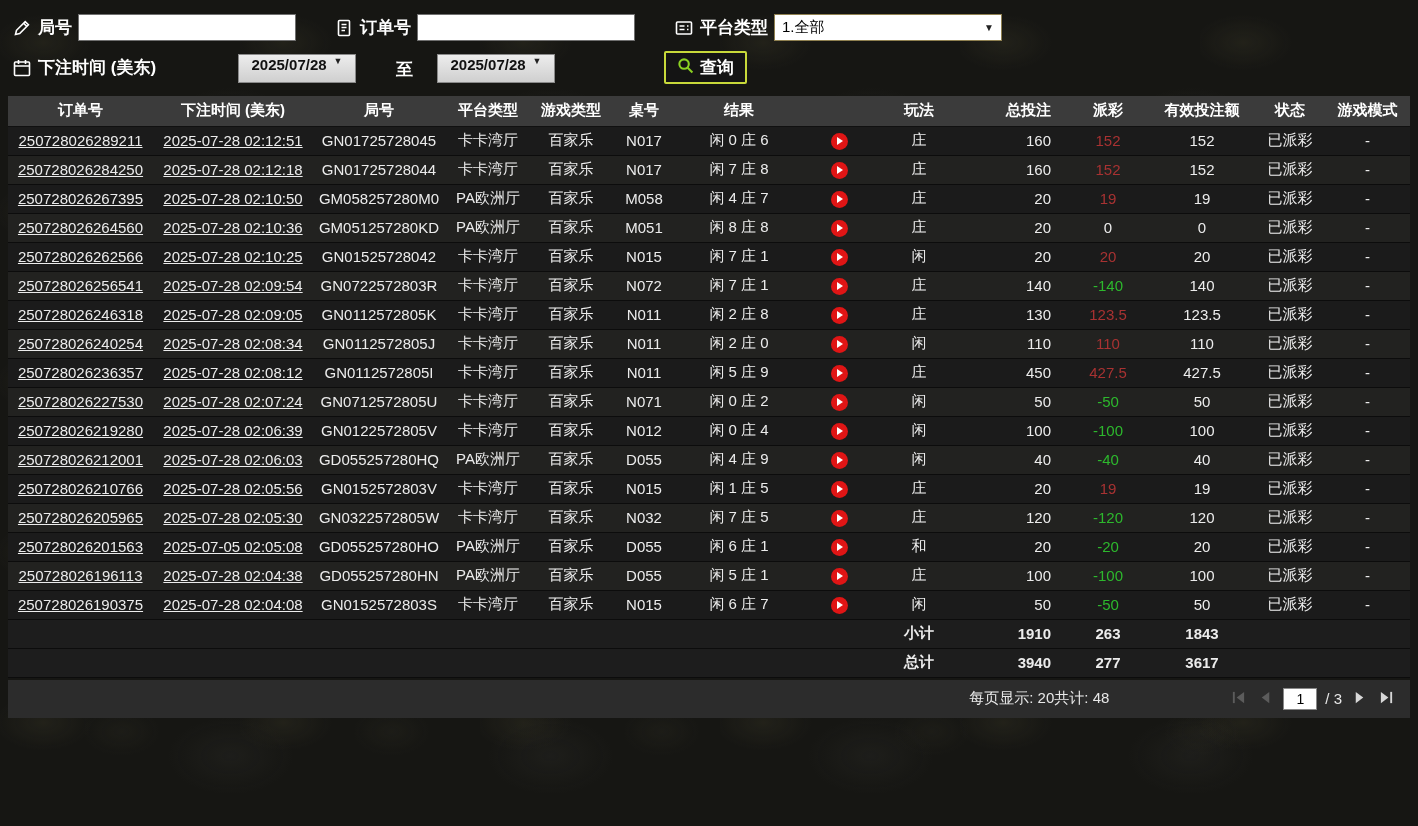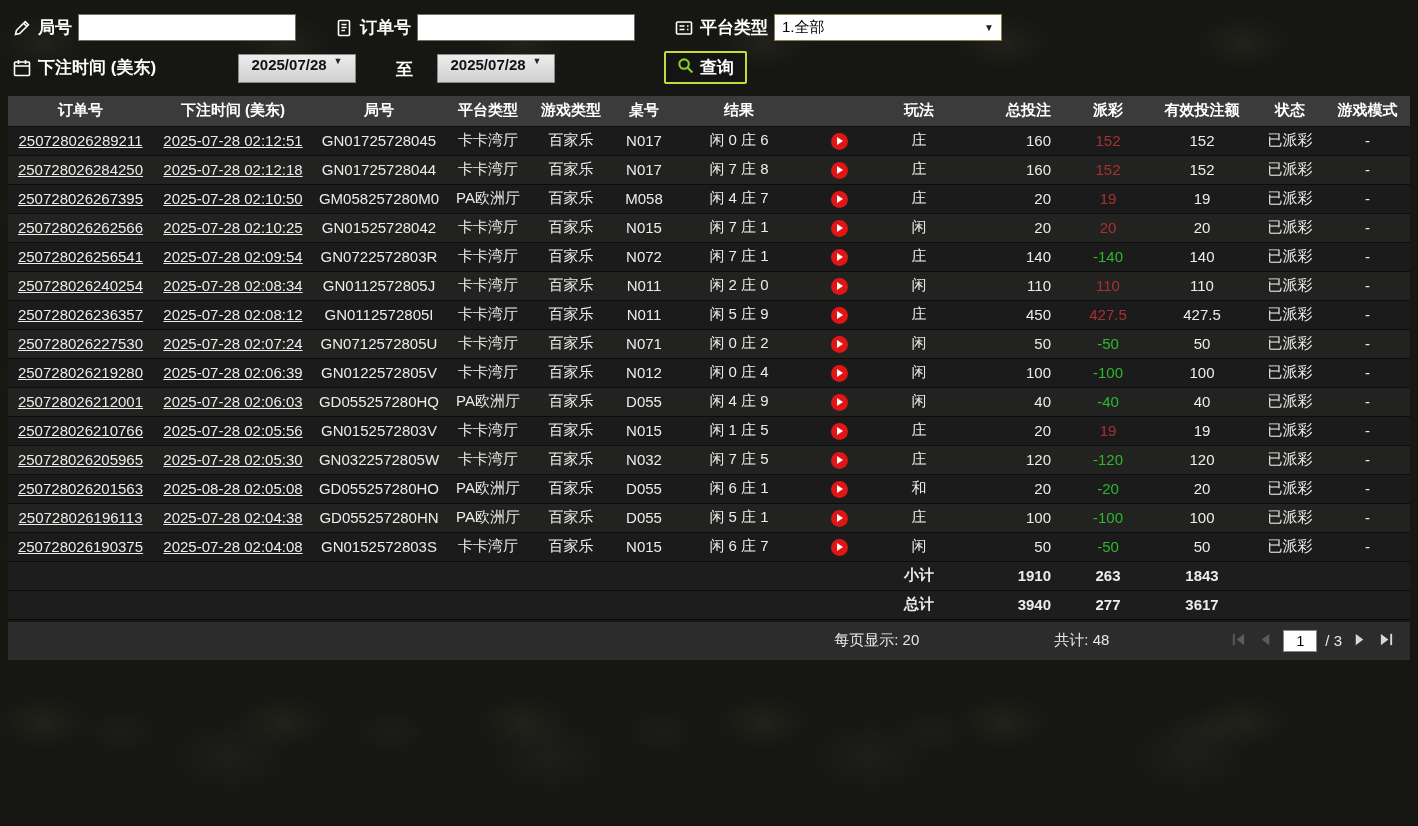--- a/index.html
+++ b/index.html
@@ -93,21 +93,21 @@
 
   tfoot tr { background: #1d1d1d; }
   tfoot td { font-weight: 700; color: var(--accent-yellow, #ffe100); font-size: 15px; }
 
   
   .pagebar {
     width: 1402px; margin: 2px 8px 0 8px; height: 38px; background: #2c2c2c;
     display: flex; align-items: center; font-size: 15px; color: #e8e8e8;
   }
   .pagebar .pp { margin-left: auto; }
-  .pagebar .tt { margin-left: 135px; }
+  .pagebar .tt { }
   .pgctrl { margin-left: 120px; margin-right: 14px; display: flex; align-items: center; gap: 8px; }
   .pgbtn { background: none; border: none; padding: 2px; cursor: pointer; display: inline-flex; }
   .pgbtn svg { width: 15px; height: 15px; }
   .pgbtn.dim svg { fill: #5c5c5c; }
   .pgbtn.lit svg { fill: #d8d8d8; }
   .pginput {
     width: 34px; height: 22px; border: 1px solid #888; background: #fff; color: #000;
     font-size: 14px; text-align: center; font-family: inherit;
   }
   .pgsep { color: #e8e8e8; }
@@ -270,20 +270,36 @@
       <td>闲 4 庄 7</td>
       <td><span class="playbtn"></span></td>
       <td>庄</td>
       <td class="col-right">20</td>
       <td class="payout pos">19</td>
       <td>19</td>
       <td class="status">已派彩</td>
       <td>-</td>
     </tr>
 
+    <tr class="data-row">
+      <td class="c-left">250728026264560</td>
+      <td class="c-left">2025-07-28 02:10:36</td>
+      <td>GM051257280KD</td>
+      <td>PA欧洲厅</td>
+      <td>百家乐</td>
+      <td>M051</td>
+      <td>闲 8 庄 8</td>
+      <td><span class="playbtn"></span></td>
+      <td>庄</td>
+      <td class="col-right">20</td>
+      <td class="payout zero">0</td>
+      <td>0</td>
+      <td class="status">已派彩</td>
+      <td>-</td>
+    </tr>
 
     <tr class="data-row">
       <td class="c-left">250728026262566</td>
       <td class="c-left">2025-07-28 02:10:25</td>
       <td>GN01525728042</td>
       <td>卡卡湾厅</td>
       <td>百家乐</td>
       <td>N015</td>
       <td>闲 7 庄 1</td>
       <td><span class="playbtn"></span></td>
@@ -306,20 +322,36 @@
       <td><span class="playbtn"></span></td>
       <td>庄</td>
       <td class="col-right">140</td>
       <td class="payout neg">-140</td>
       <td>140</td>
       <td class="status">已派彩</td>
       <td>-</td>
     </tr>
 
 
+    <tr class="data-row">
+      <td class="c-left">250728026246318</td>
+      <td class="c-left">2025-07-28 02:09:05</td>
+      <td>GN0112572805K</td>
+      <td>卡卡湾厅</td>
+      <td>百家乐</td>
+      <td>N011</td>
+      <td>闲 2 庄 8</td>
+      <td><span class="playbtn"></span></td>
+      <td>庄</td>
+      <td class="col-right">130</td>
+      <td class="payout pos">123.5</td>
+      <td>123.5</td>
+      <td class="status">已派彩</td>
+      <td>-</td>
+    </tr>
 
     <tr class="data-row">
       <td class="c-left">250728026240254</td>
       <td class="c-left">2025-07-28 02:08:34</td>
       <td>GN0112572805J</td>
       <td>卡卡湾厅</td>
       <td>百家乐</td>
       <td>N011</td>
       <td>闲 2 庄 0</td>
       <td><span class="playbtn"></span></td>
@@ -428,21 +460,21 @@
       <td>庄</td>
       <td class="col-right">120</td>
       <td class="payout neg">-120</td>
       <td>120</td>
       <td class="status">已派彩</td>
       <td>-</td>
     </tr>
 
     <tr class="data-row">
       <td class="c-left">250728026201563</td>
-      <td class="c-left">2025-08-28 02:05:08</td>
+      <td class="c-left">2025-07-05 02:05:08</td>
       <td>GD055257280HO</td>
       <td>PA欧洲厅</td>
       <td>百家乐</td>
       <td>D055</td>
       <td>闲 6 庄 1</td>
       <td><span class="playbtn"></span></td>
       <td>和</td>
       <td class="col-right">20</td>
       <td class="payout neg">-20</td>
       <td>20</td>

